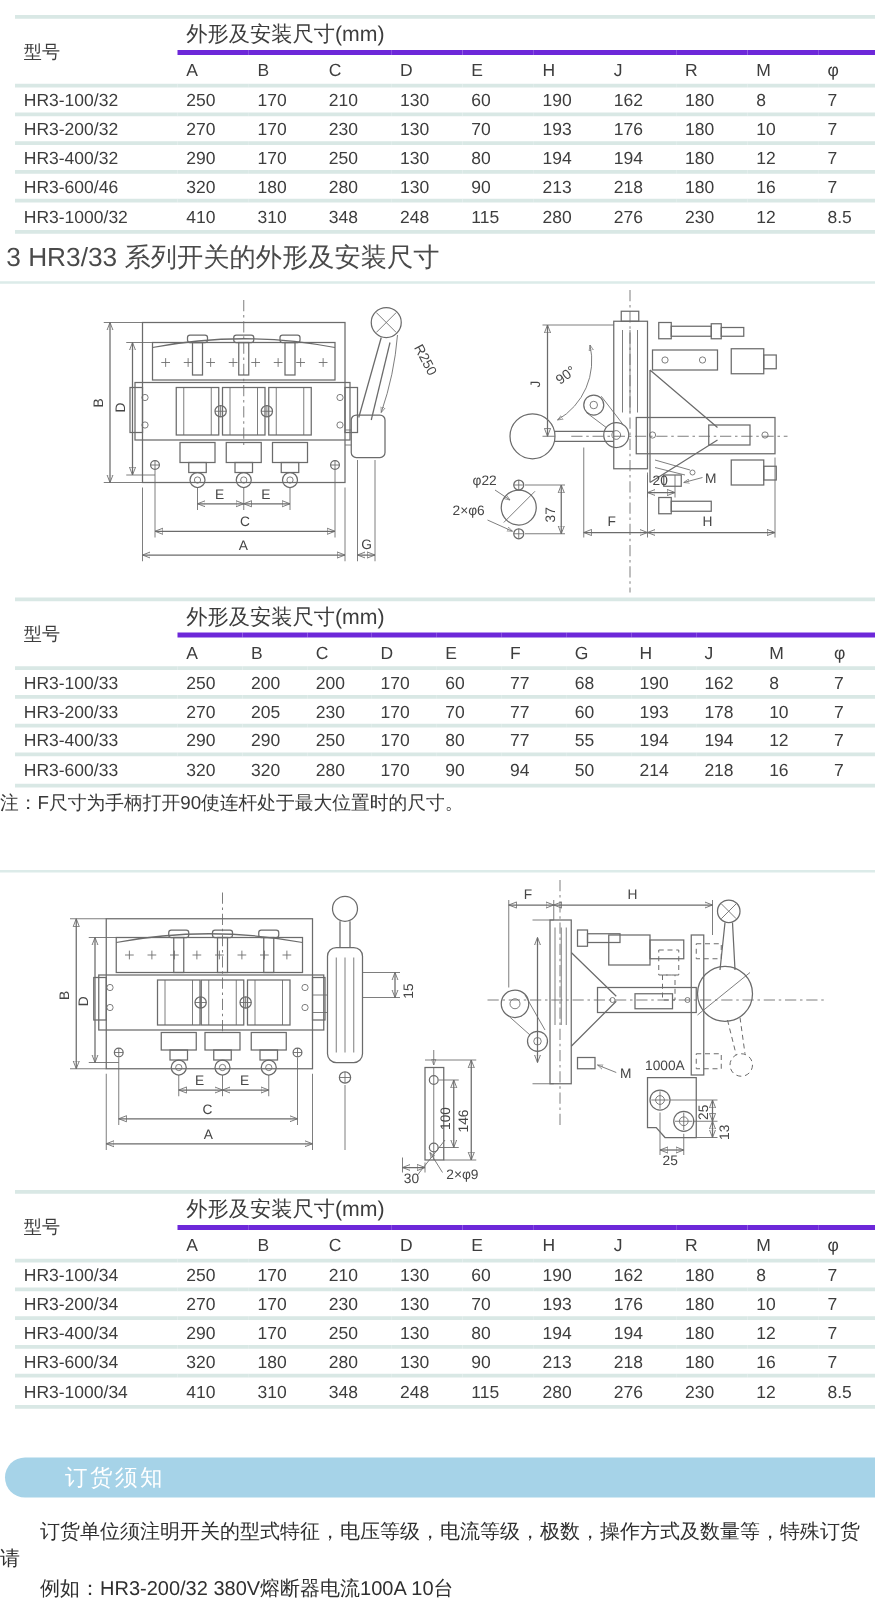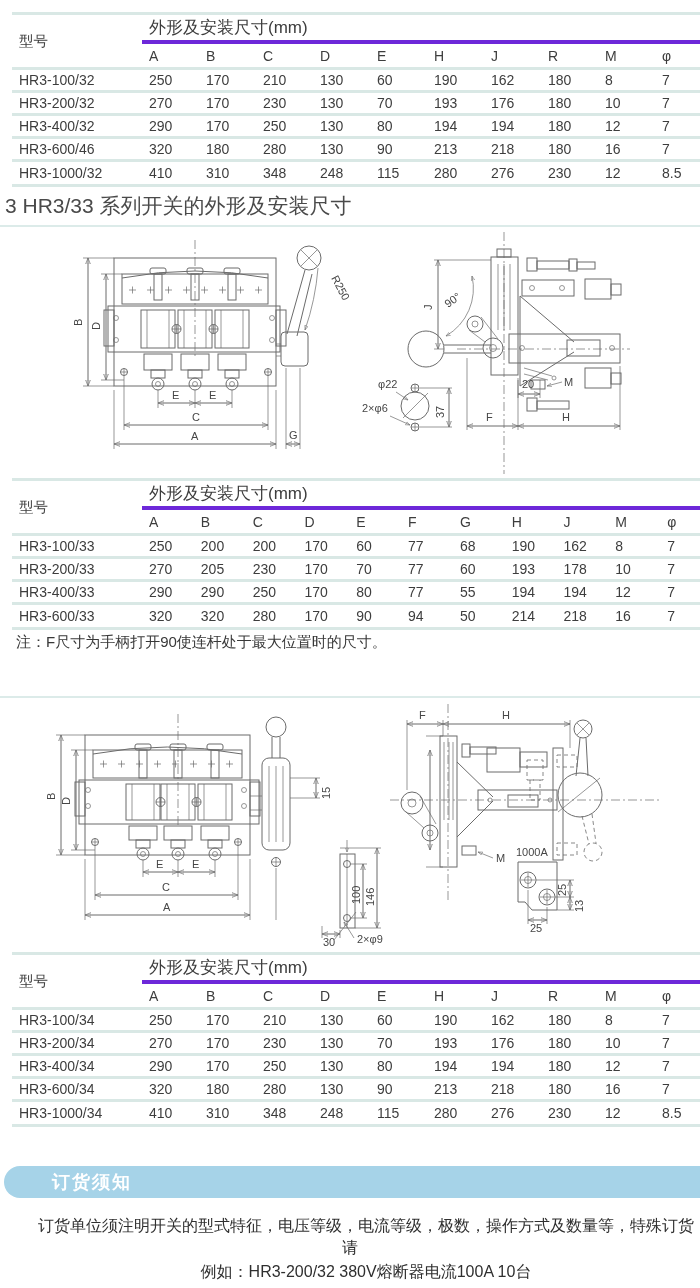--- a/index.html
+++ b/index.html
@@ -18,23 +18,23 @@
   table.dim-table{width:100%;border-collapse:collapse;table-layout:fixed;font-size:14px;color:var(--txt);}
   table.dim-table th,table.dim-table td{font-weight:normal;text-align:left;padding:1px 0 1px 7px;white-space:nowrap;overflow:hidden;}
   th.model-h{width:123px;padding-left:8px;font-size:14.5px;vertical-align:middle;}
   th.dims-h{border-bottom:4px solid #6d28d9;font-size:17px;height:22px;}
   tr.subhead th{height:21px;}
   tbody tr{height:23px;border-top:3px solid var(--band);}
   td.model-c{padding-left:8px;margin-top:36px;}
   
   .sec-heading{position:absolute;left:5px;font-size:21px;color:#4a4a4a;}
   .sec-divider{position:absolute;left:0;width:700px;height:2px;background:#dcebe9;}
-  .note-line{position:absolute;left:16px;font-size:15px;color:#383838;}
-  .banner{position:absolute;left:4px;width:696px;height:32px;background:#a6d3e8;border-radius:16px 0 0 16px;line-height:32px;padding-left:48px;box-sizing:border-box;color:#ffffff;font-size:18px;font-weight:bold;letter-spacing:2px;}
-  .para{position:absolute;left:0;width:700px;font-size:16px;color:#2f2f2f;line-height:22px;text-align:center;}
+  .note-line{position:absolute;left:0;font-size:15px;color:#383838;}
+  .banner{position:absolute;left:4px;width:696px;height:32px;background:#a6d3e8;border-radius:16px 0 0 16px;line-height:32px;padding-left:48px;box-sizing:border-box;color:#ffffff;font-size:18px;font-weight:normal;letter-spacing:2px;}
+  .para{position:absolute;left:0;width:700px;font-size:16px;color:#2f2f2f;line-height:22px;}
   .indent{text-indent:2em;}
   
   svg.tech{position:absolute;}
   svg.tech path,svg.tech line,svg.tech rect,svg.tech circle,svg.tech ellipse{fill:none;stroke:var(--line);stroke-width:1;}
   svg.tech .thin{stroke-width:0.7;}
   svg.tech .cline{stroke-width:0.7;stroke-dasharray:9 3 2 3;}
   svg.tech .dashed{stroke-dasharray:4 3;stroke-width:0.8;}
   svg.tech text{fill:#464646;stroke:none;font-size:11px;font-family:"Liberation Sans","DejaVu Sans",sans-serif;}
 </style>
 </head>

